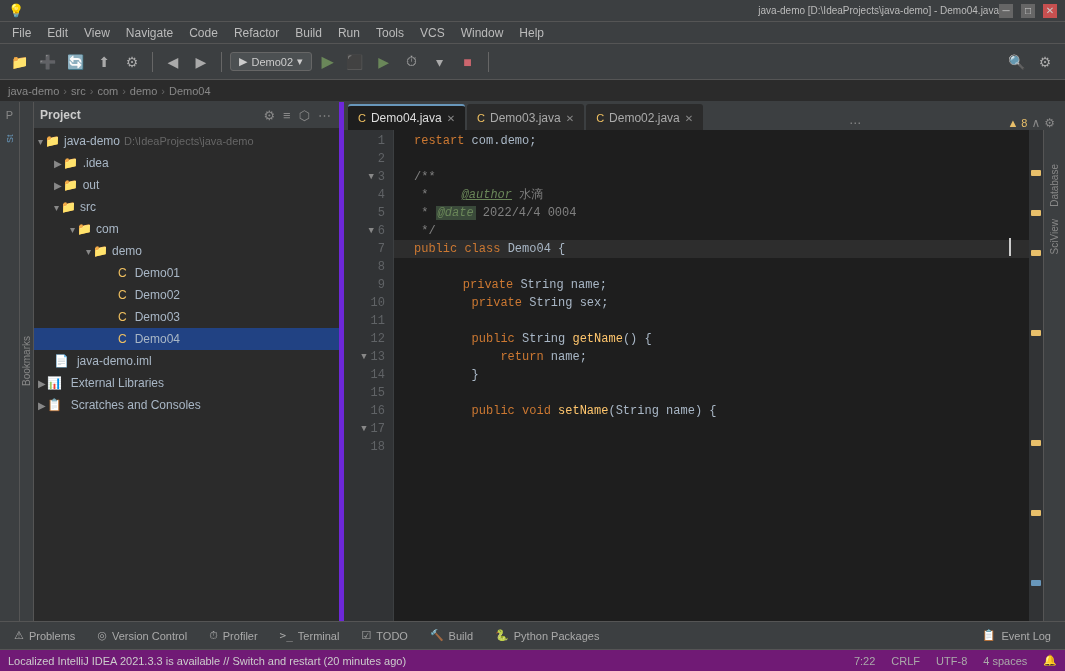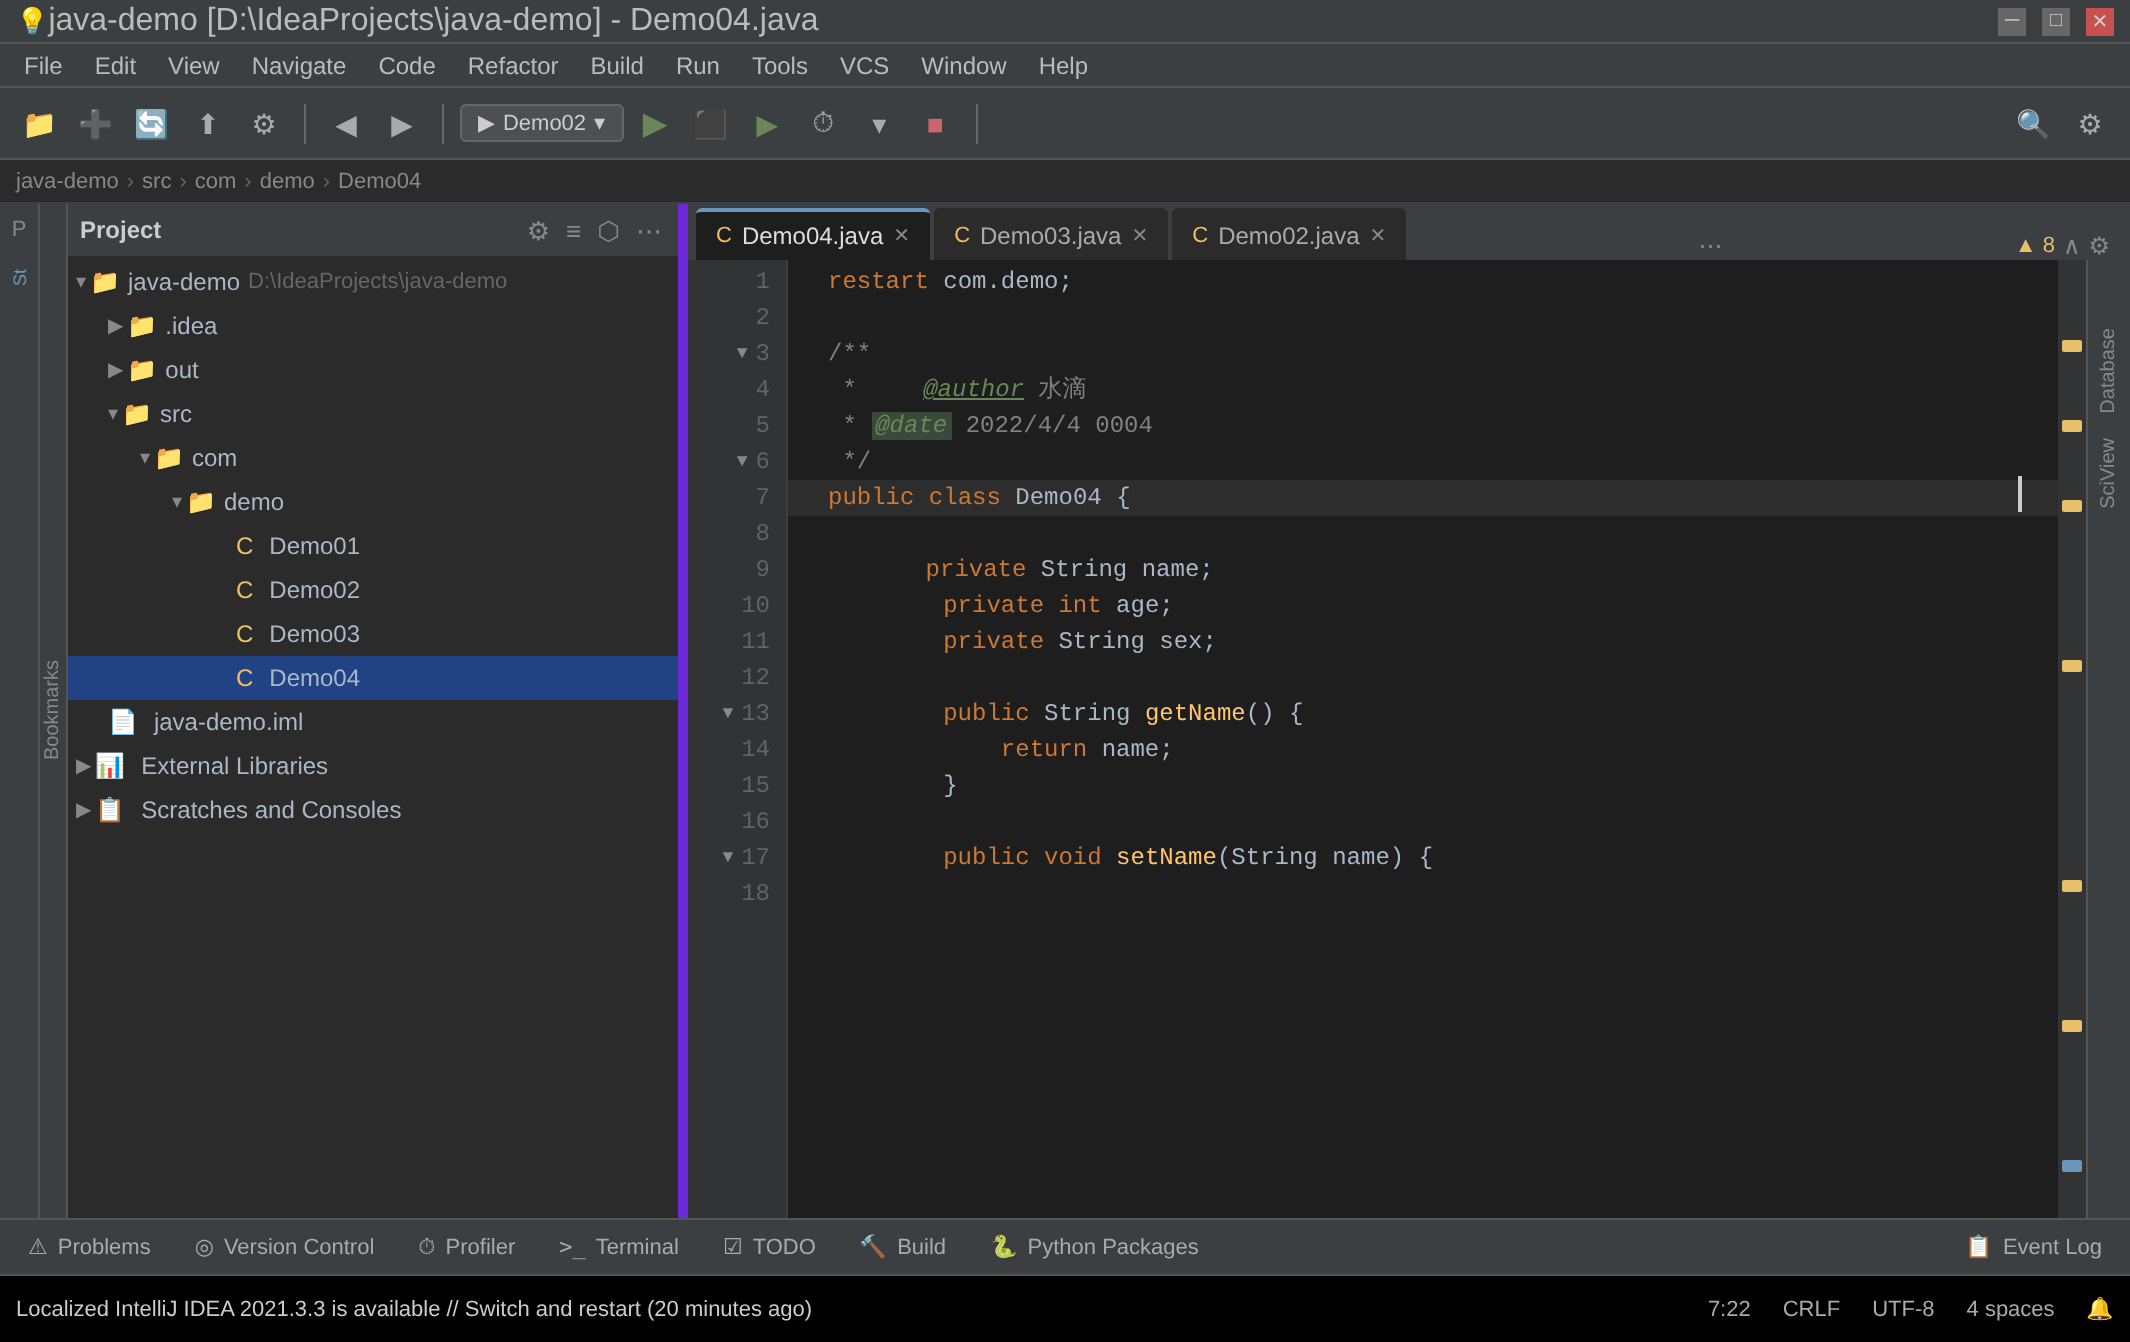--- a/index.html
+++ b/index.html
@@ -28,22 +28,22 @@
     }
     #title-bar-left {
       display: flex;
       align-items: center;
       gap: 12px;
       font-size: 11px;
       color: #ccc;
     }
     #title-bar-title {
       flex: 1;
-      text-align: left;
-      font-size: 16px;
+      text-align: right;
+      font-size: 10px;
       color: #bbb;
     }
     #title-bar-right {
       display: flex;
       gap: 8px;
     }
     .win-btn {
       width: 14px;
       height: 14px;
       border: none;
@@ -345,22 +345,22 @@
       gap: 5px;
       font-size: 11px;
       color: #aaa;
       cursor: pointer;
       border-radius: 3px;
     }
     .event-log-tab { margin-left: auto; }
 
     
     #status-bar {
-      height: 34px;
-      background: #000000;
+      height: 22px;
+      background: #701a75;
       display: flex;
       align-items: center;
       padding: 0 8px;
       font-size: 11px;
       color: #aaa;
       flex-shrink: 0;
       border-top: 1px solid #555;
       gap: 12px;
     }
     .status-left { flex: 1; color: #ccc; }
@@ -672,21 +672,20 @@
         <div class="code-line"><span class="comment"> * </span><span class="annotation" style="background:#3a4a3a; padding:0 2px;">@date</span><span class="comment"> 2022/4/4 0004</span></div>
 
         <div class="code-line"><span class="comment"> */</span></div>
 
         <div class="code-line cursor-line"><span class="kw">public</span> <span class="kw">class</span> <span class="type">Demo04</span> <span class="brace">{</span></div>
 
         <div class="code-line"></div>
 
         <div class="code-line"><span style="margin-left:20px;"></span><span class="kw">    private</span> <span class="type">String</span> name;</div>
 
-        <div class="code-line"><span class="kw">        private</span> <span class="kw">int</span> age;</div>
 
         <div class="code-line"><span class="kw">        private</span> <span class="type">String</span> sex;</div>
 
         <div class="code-line"></div>
 
         <div class="code-line"><span class="kw">        public</span> <span class="type">String</span> <span class="method">getName</span>() <span class="brace">{</span></div>
 
         <div class="code-line"><span class="kw">            return</span> name;</div>
 
         <div class="code-line">        <span class="brace">}</span></div>

